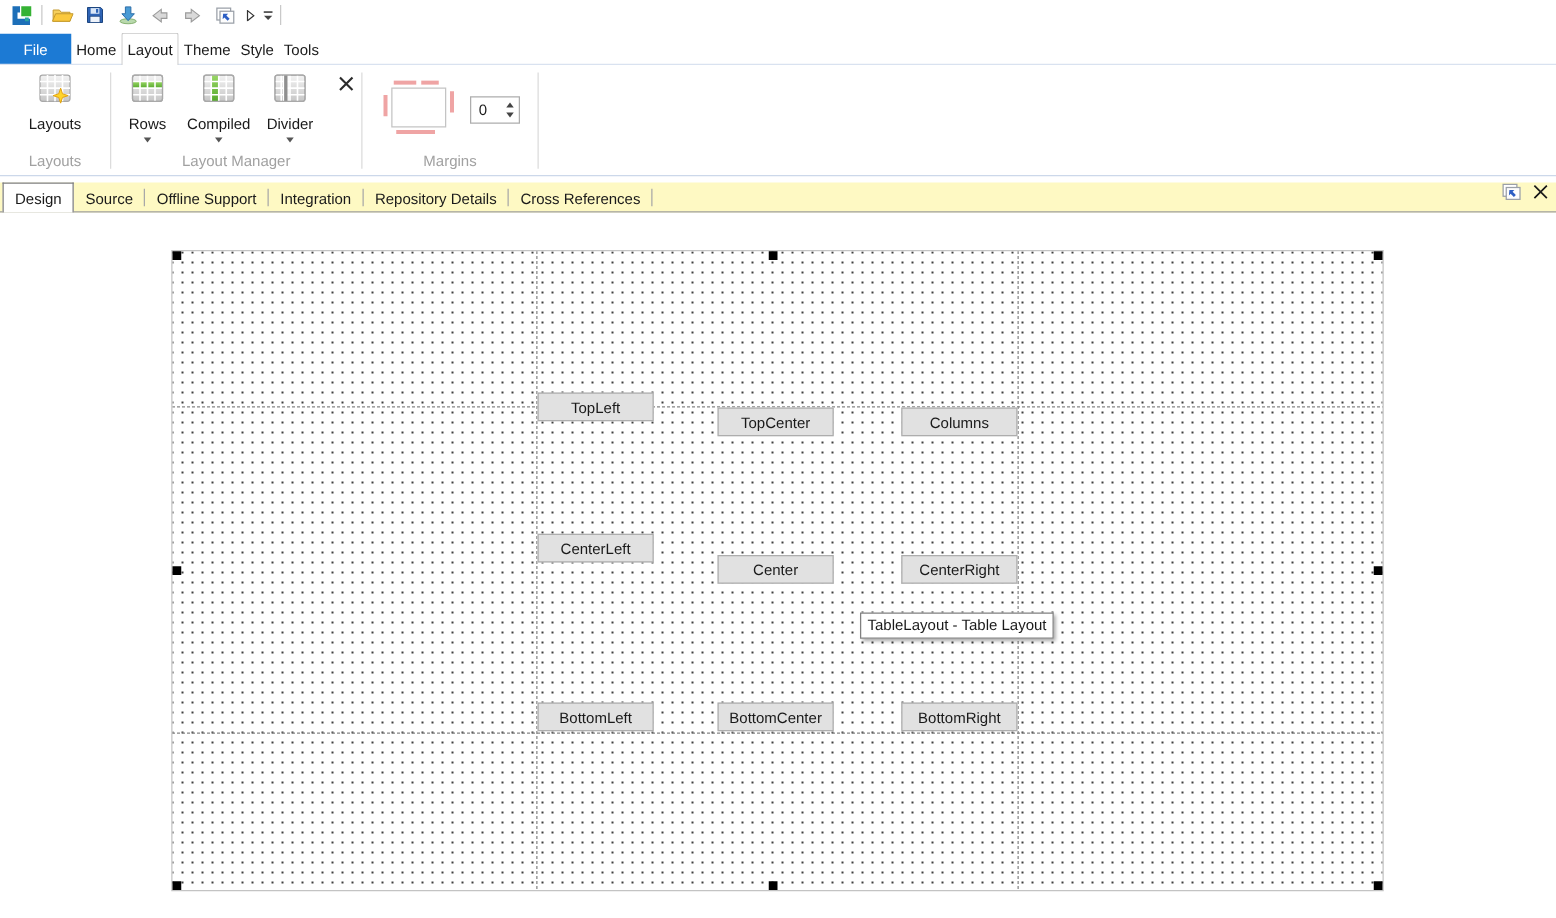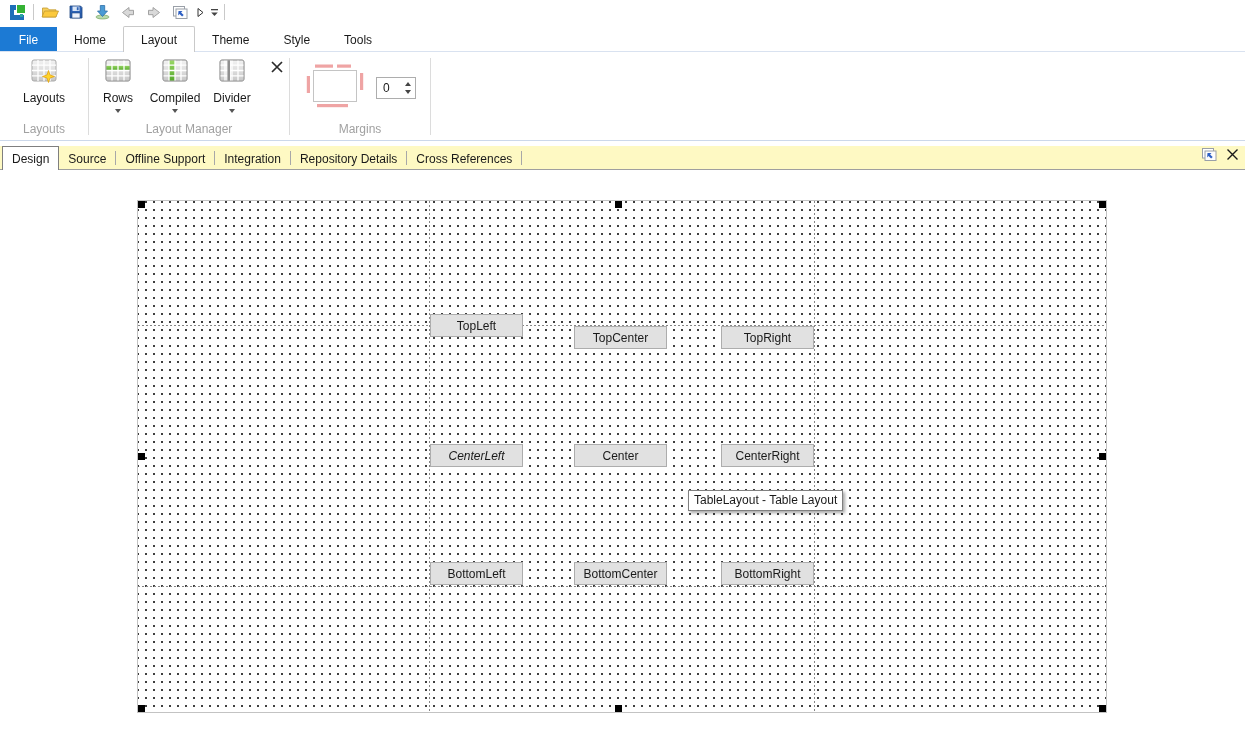--- a/index.html
+++ b/index.html
@@ -10,21 +10,21 @@
   
   .titlebar { height:24px; display:flex; align-items:center; padding-left:4px; background:#fff; }
   .titlebar .qat-icon { width:18px; height:18px; margin:0 4px; display:flex; align-items:center; justify-content:center; }
   .titlebar .qat-icon.small { width:10px; margin:0 2px; }
   .tb-sep { width:1px; height:16px; background:#c9c9c9; margin:0 3px; }
   .win-title { font-size:12px; color:#1a1a1a; margin-left:6px; white-space:pre; }
 
   
   .ribbon-tabs { height:28px; display:flex; align-items:flex-end; background:#fff; position:relative; }
   .ribbon-tabs::after { content:""; position:absolute; left:0; right:0; bottom:0; height:1px; background:#d9e2f0; }
-  .rtab { height:25px; display:flex; align-items:center; padding:0 17px; font-size:12px; cursor:default; position:relative; }
+  .rtab { height:25px; display:flex; align-items:center; padding:0 4px; font-size:12px; cursor:default; position:relative; }
   .rtab.file { background:#1c7ad4; color:#fff; width:57px; justify-content:center; padding:0; height:25px; }
   .rtab.active { background:#fff; border:1px solid #c9c9c9; border-bottom:none; border-radius:2px 2px 0 0; z-index:3; height:26px; }
 
   
   .ribbon-body { height:89px; background:#fff; border-bottom:1px solid #ccd8ea; display:flex; position:relative; }
   .rgroup { position:relative; height:100%; display:flex; flex-direction:column; }
   .rgroup .content { display:flex; align-items:flex-start; padding-top:5px; flex:1; }
   .rgroup .glabel { position:absolute; bottom:4px; left:0; right:0; text-align:center; font-size:12px; color:#a1a1a1; }
   .gsep { width:1px; background:#dcdcdc; margin:6px 0 6px 0; height:77px; align-self:flex-start; }
   .rbtn { display:flex; flex-direction:column; align-items:center; cursor:default; }
@@ -278,22 +278,22 @@
 
 <div class="canvas">
 
   <div class="vdash" style="left:291px;"></div>
   <div class="vdash" style="left:676px;"></div>
   <div class="hdash" style="top:124px;"></div>
   <div class="hdash" style="top:385px;"></div>
 
   <div class="cbtn" style="left:292px; top:113px;">TopLeft</div>
   <div class="cbtn" style="left:436px; top:125px;">TopCenter</div>
-  <div class="cbtn" style="left:583px; top:125px;">TopRight</div>
-  <div class="cbtn" style="left:292px; top:243px;font-style:italic;">CenterLeft</div>
+  <div class="cbtn" style="left:583px; top:125px;">Columns</div>
+  <div class="cbtn" style="left:292px; top:226px;">CenterLeft</div>
   <div class="cbtn" style="left:436px; top:243px;">Center</div>
   <div class="cbtn" style="left:583px; top:243px;">CenterRight</div>
   <div class="cbtn" style="left:292px; top:361px;">BottomLeft</div>
   <div class="cbtn" style="left:436px; top:361px;">BottomCenter</div>
   <div class="cbtn" style="left:583px; top:361px;">BottomRight</div>
 
   <div class="tooltip">TableLayout - Table Layout</div>
 
   <div class="handle" style="left:0;    top:0;"></div>
   <div class="handle" style="left:477px;top:0;"></div>

